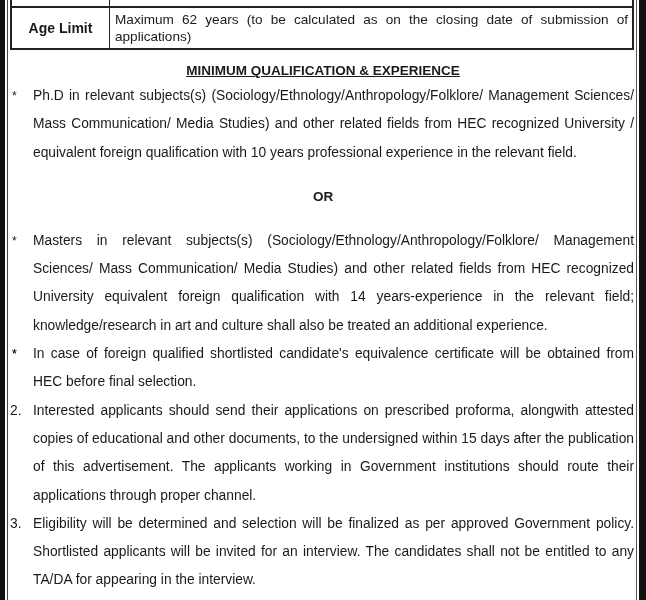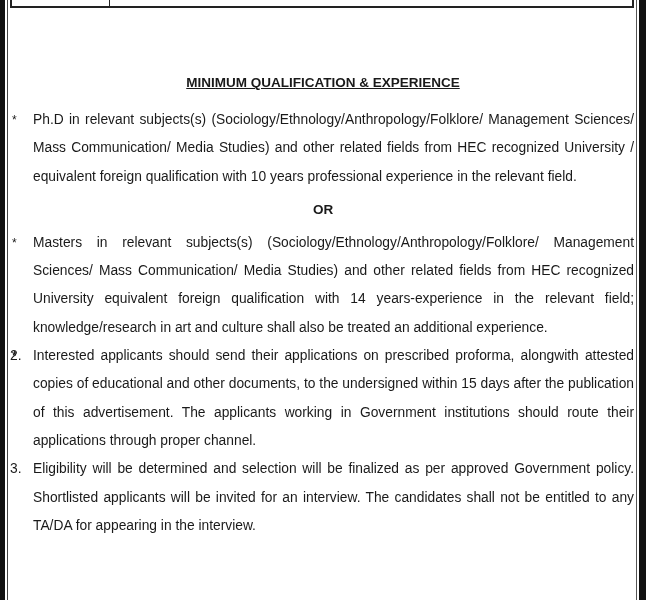--- a/index.html
+++ b/index.html
@@ -27,40 +27,44 @@
     display: flex; align-items: center; justify-content: center;
   }
   .cell-value {
     flex: 1; font-size: 13.6px; line-height: 17px; padding: 3px 4px 3px 5px;
     text-align: justify; text-align-last: left;
   }
 
   .content { position: absolute; left: 10px; top: 60px; width: 626px; }
   .heading {
     text-align: center; font-weight: bold; font-size: 13.5px;
-    text-decoration: underline; margin: 12px; height: 22px; line-height: 22px;
+    text-decoration: underline; margin: 0; height: 22px; line-height: 22px;
   }
   .para { position: relative; padding-left: 23px; font-size: 13.8px; line-height: 28.3px;
     text-align: justify; text-align-last: left; margin: 0; padding-right: 2px; }
   .marker { position: absolute; left: 0; top: 0; }
   .marker.star { left: 2px; font-size: 12px; }
-  .or { text-align: center; font-weight: bold; font-size: 13.5px; height: 28px; line-height: 28px; margin: 5px; }
+  .or { text-align: center; font-weight: bold; font-size: 13.5px; height: 28px; line-height: 28px; margin: 16px; }
 </style>
 </head>
 <body>
 
 <div class="frame-left"></div>
 <div class="frame-left-inner"></div>
 <div class="frame-right-gap"></div>
 <div class="frame-right"></div>
 
 <div class="table">
   <div class="row top">
     <div class="cell-label"></div>
     <div class="cell-value" style="padding:0"></div>
+  </div>
+  <div class="row">
+    <div class="cell-label">Age Limit</div>
+    <div class="cell-value">Maximum 62 years (to be calculated as on the closing date of submission of applications)</div>
   </div>
 </div>
 
 <div class="content">
   <p class="heading">MINIMUM QUALIFICATION &amp; EXPERIENCE</p>
 
   <div class="para">
     <span class="marker star">*</span>
     <span>Ph.D in relevant subjects(s) (Sociology/Ethnology/Anthropology/Folklore/ Management Sciences/ Mass Communication/ Media Studies) and other related fields from HEC recognized University / equivalent foreign qualification with 10 years professional experience in the relevant field.</span>
   </div>
@@ -71,20 +75,21 @@
     <span class="marker star">*</span>
     <span>Masters in relevant subjects(s) (Sociology/Ethnology/Anthropology/Folklore/ Management Sciences/ Mass Communication/ Media Studies) and other related fields from HEC recognized University equivalent foreign qualification with 14 years-experience in the relevant field; knowledge/research in art and culture shall also be treated an additional experience.</span>
   </div>
 
   <div class="para">
     <span class="marker star">*</span>
   </div>
 
   <div class="para">
     <span class="marker star">*</span>
+    <span>In case of foreign qualified shortlisted candidate's equivalence certificate will be obtained from HEC before final selection.</span>
   </div>
 
   <div class="para">
     <span class="marker">2.</span>
     <span>Interested applicants should send their applications on prescribed proforma, alongwith attested copies of educational and other documents, to the undersigned within 15 days after the publication of this advertisement. The applicants working in Government institutions should route their applications through proper channel.</span>
   </div>
 
   <div class="para">
     <span class="marker">3.</span>
     <span>Eligibility will be determined and selection will be finalized as per approved Government policy. Shortlisted applicants will be invited for an interview. The candidates shall not be entitled to any TA/DA for appearing in the interview.</span>

